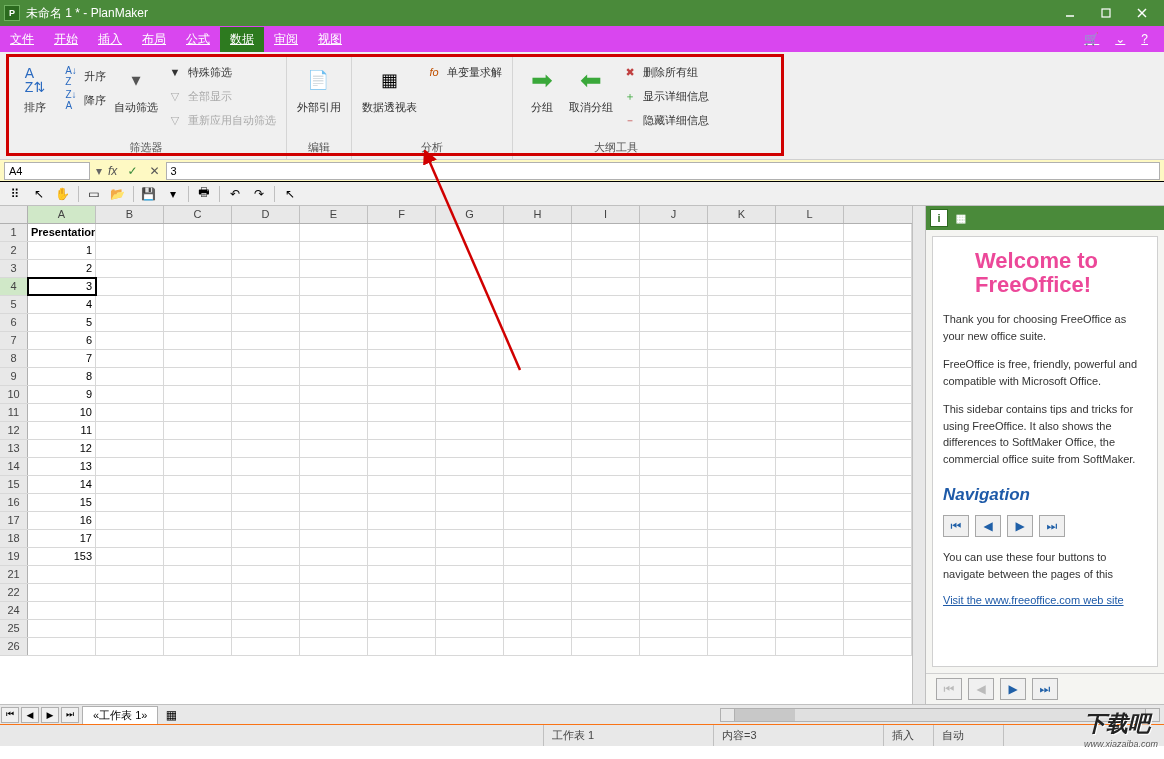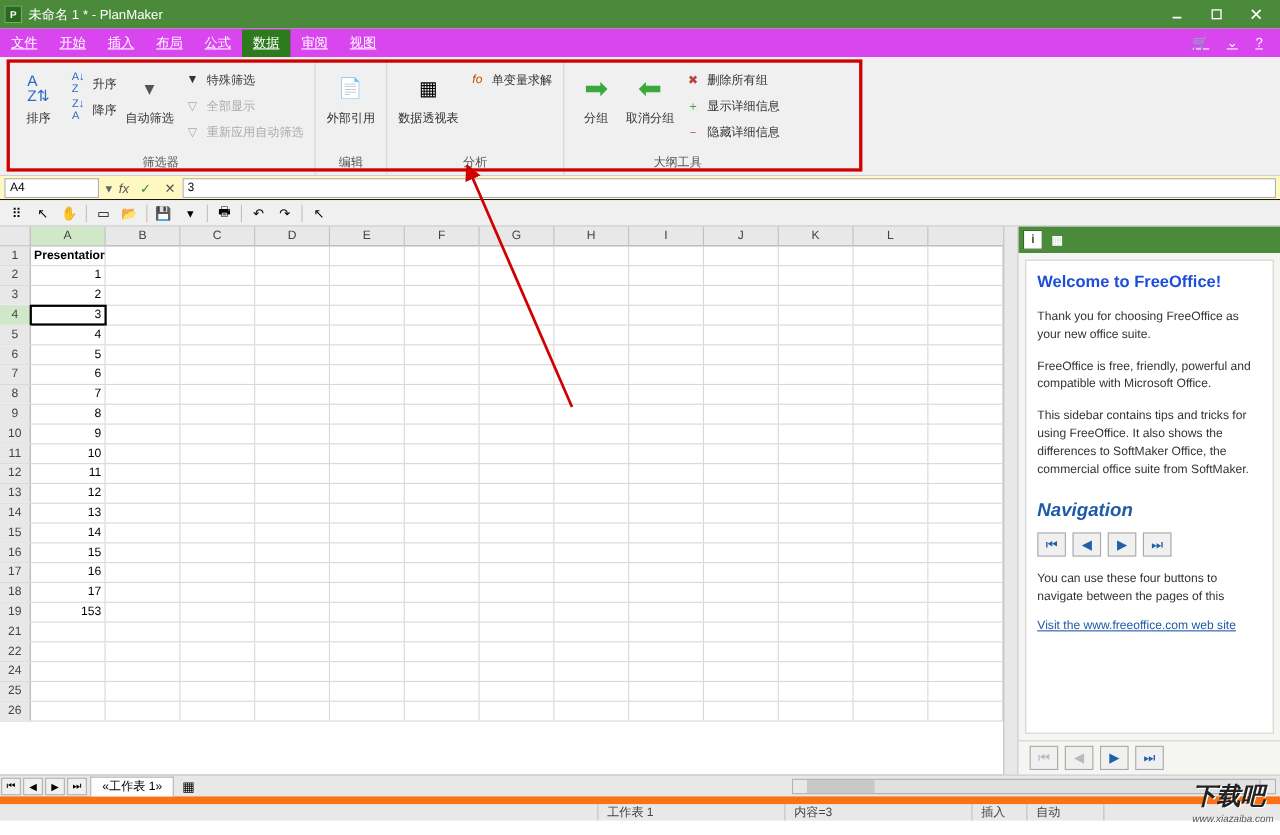--- a/index.html
+++ b/index.html
@@ -71,42 +71,42 @@
 .cell.active { outline: 2px solid #000; outline-offset: -1px; background: #fff; }
 
 
 .vstrip { width: 14px; background: #e8e8e8; border-left: 1px solid #c0c0c0; border-right: 1px solid #c0c0c0; }
 
 
 .sidebar { width: 238px; background: #f5f5f2; display: flex; flex-direction: column; }
 .sb-hdr { height: 24px; background: #4a8a3a; display: flex; align-items: center; padding: 0 4px; gap: 4px; }
 .sb-hdr .sico2 { width: 18px; height: 18px; background: #fff; border: 1px solid #2d6a1f; display: flex; align-items: center; justify-content: center; font-size: 11px; color: #2d6a1f; font-weight: bold; }
 .sb-body { padding: 12px 10px; overflow: hidden; flex: 1; background: #fff; margin: 6px; border: 1px solid #d0d0d0; }
-.sb-body h2 { color: #1d4ed8; font-size: 15px; font-weight: bold; margin-bottom: 14px; line-height: 1.1; }
+.sb-body h2 { color: #ec4899; font-size: 22px; font-weight: bold; margin-bottom: 14px; line-height: 1.1; margin-left: 32px; }
 .sb-body p { font-size: 11px; color: #333; margin-bottom: 12px; line-height: 1.5; }
 .sb-body h3 { color: #1e5aa8; font-size: 17px; font-weight: bold; margin: 18px 0 10px 0; font-style: italic; }
 .navbtns { display: flex; gap: 6px; margin-bottom: 12px; }
 .navbtn { width: 26px; height: 22px; border: 1px solid #a8a8a8; background: #f0f0f0; display: flex; align-items: center; justify-content: center; cursor: pointer; color: #2060a8; font-size: 12px; }
 .sb-link { color: #1e5aa8; font-size: 11px; text-decoration: underline; cursor: pointer; margin-top: 8px; display: block; }
 .sb-nav2 { display: flex; gap: 6px; padding: 4px 10px; border-top: 1px solid #d0d0d0; }
 .sb-nav2 .navbtn.dis { color: #bbb; }
 
 
 .tabbar { height: 20px; background: #e8e8e8; border-top: 1px solid #c0c0c0; display: flex; align-items: center; }
 .tabbar .navb { width: 18px; height: 16px; border: 1px solid #b0b0b0; margin: 0 1px; display: flex; align-items: center; justify-content: center; font-size: 9px; background: #f0f0f0; cursor: pointer; }
 .tabbar .tab { height: 18px; padding: 0 10px; border: 1px solid #b0b0b0; background: #fff; font-size: 11px; line-height: 16px; margin-left: 2px; cursor: pointer; border-bottom: none; }
 .tabbar .addtab { width: 22px; height: 16px; margin-left: 2px; display: flex; align-items: center; justify-content: center; cursor: pointer; }
 .tabbar .hscroll { flex: 1; display: flex; justify-content: flex-end; padding-right: 4px; }
 .tabbar .sbar { width: 440px; height: 14px; background: #e0e0e0; border: 1px solid #b0b0b0; display: flex; }
 .tabbar .sbar .sbtn { width: 14px; background: #e8e8e8; border-right: 1px solid #b0b0b0; }
 .tabbar .sbar .sbtn:last-child { border-left: 1px solid #b0b0b0; border-right: none; }
 .tabbar .sbar .thumb { width: 60px; background: #c8c8c8; margin-left: 0; }
 
 
-.statusbar { height: 22px; background: #e8e8e8; border-top: 7px solid #f97316; display: flex; align-items: center; font-size: 11px; color: #444; }
+.statusbar { height: 22px; background: #e8e8e8; border-top: 1px solid #f97316; display: flex; align-items: center; font-size: 11px; color: #444; }
 .statusbar .sseg { padding: 0 8px; border-right: 1px solid #c0c0c0; height: 100%; display: flex; align-items: center; }
 .statusbar .sseg.wide { flex: 1; }
 
 
 .arrow-ov { position: absolute; pointer-events: none; z-index: 20; }
 
 
 .wm { position: absolute; right: 6px; bottom: 10px; font-size: 22px; font-weight: bold; color: #222; font-style: italic; text-shadow: 1px 1px 0 #fff; z-index: 30; }
 .wm small { display: block; font-size: 9px; font-weight: normal; color: #555; text-align: right; }
 </style>

